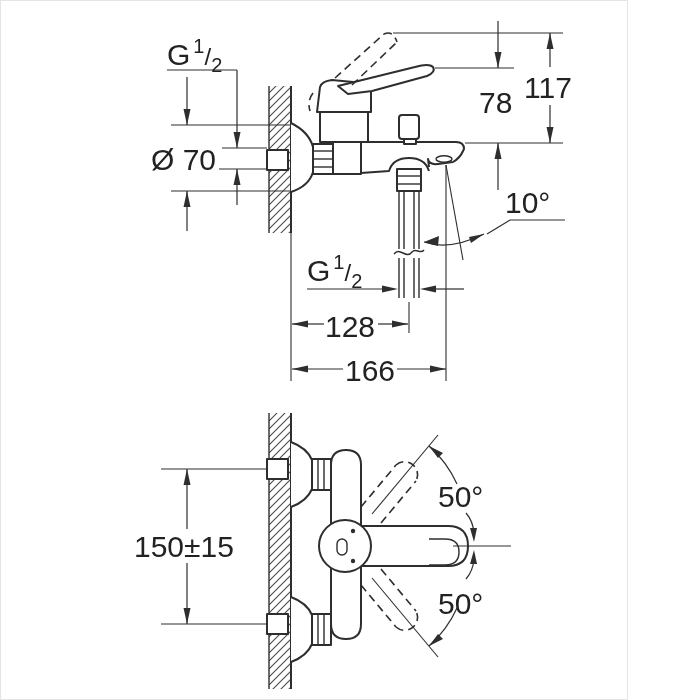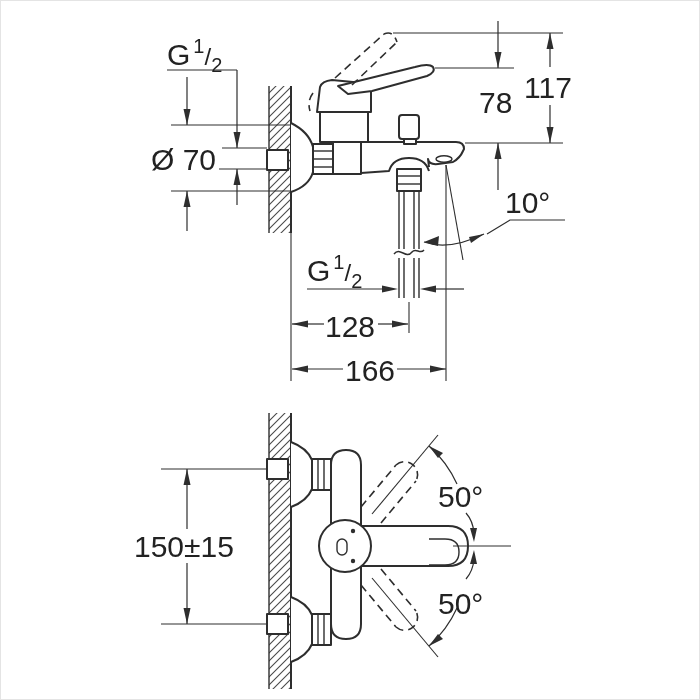--- a/index.html
+++ b/index.html
@@ -1,16 +1,16 @@
 <!DOCTYPE html>
 <html><head>
 <meta charset="utf-8">
 <style>
   html,body{margin:0;padding:0;background:#fff;}
-  #stage{width:700px;height:700px;position:relative;background:#ffffff;
+  #stage{width:628px;height:700px;position:relative;background:#ffffff;
          border:1px solid #e4e4e4;box-sizing:border-box;overflow:hidden;
          font-family:"Liberation Sans", sans-serif;}
   svg{display:block;}
   .dim{font-family:"Liberation Sans", sans-serif;font-size:30px;fill:#222;}
   .outline{fill:#ffffff;stroke:#2e2e2e;stroke-width:2;stroke-linejoin:round;}
   .thin{fill:none;stroke:#2e2e2e;stroke-width:1.4;}
   .ext{fill:none;stroke:#2e2e2e;stroke-width:1.1;}
   .dimline{fill:none;stroke:#2e2e2e;stroke-width:1.2;}
   .arrow{fill:#2e2e2e;stroke:none;}
   .dashed{fill:none;stroke:#2e2e2e;stroke-width:1.6;stroke-dasharray:8 5;}

